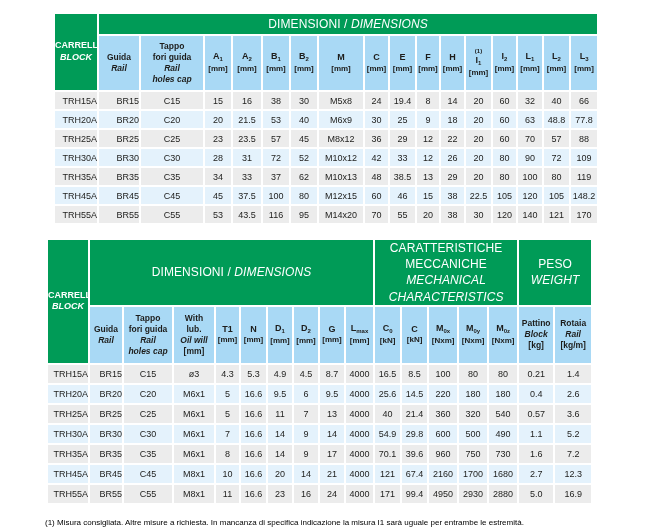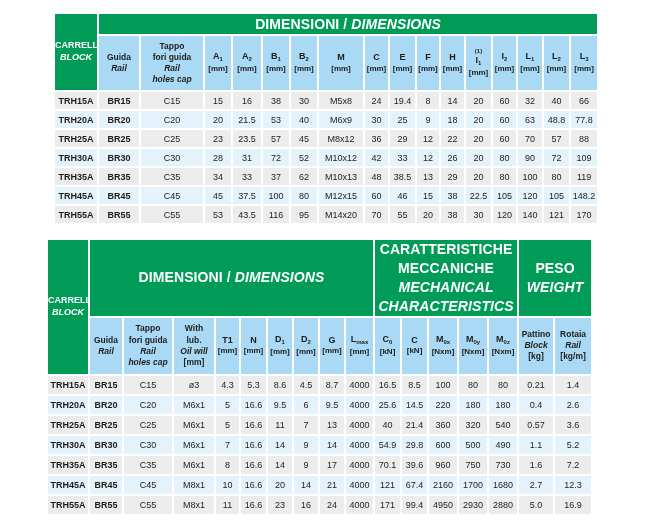--- a/index.html
+++ b/index.html
@@ -17,41 +17,41 @@
   }
   table.spec{border-collapse:separate;border-spacing:2px;table-layout:fixed;}
   .t1{margin:12px 0 0 53px;width:538px;}
   .t2{margin:13px 0 0 46px;width:546px;}
   th,td{padding:0;text-align:center;vertical-align:middle;overflow:hidden;}
   th.corner{
     background:var(--green);color:#fff;font-weight:bold;
     font-size:9px;line-height:1.3;
   }
   th.group{
-    background:var(--green);color:#fff;font-weight:bold;
-    font-size:14px;letter-spacing:.1px;line-height:1.35;
+    background:var(--green);color:#fff;font-weight:normal;
+    font-size:12px;letter-spacing:.1px;line-height:1.35;
   }
   .t1 th.group{height:20px;}
   .t2 th.group{height:28px;}
   th .en{font-style:italic;}
   th.colhead{
     background:var(--hblue);font-weight:bold;font-size:8.5px;line-height:1.3;
   }
   .t1 th.colhead{height:54px;}
   .t2 th.colhead{height:56px;}
   th.colhead .sym{font-size:9px;}
   th.colhead sub{font-size:6px;vertical-align:-2px;}
   th.colhead .note{font-size:6px;line-height:1.1;}
   th.colhead .unit{font-size:8px;}
   tbody td{font-size:9px;}
   .t1 tbody td{height:17px;}
   .t2 tbody td{height:18px;}
   tr.g td{background:var(--rgrey);}
   tr.bl td{background:var(--rblue);}
-  td.b{font-weight:bold;}
+  td.b{font-weight:normal;text-align:right;}
   .footnote{margin:12px 0 0 45px;font-size:8px;line-height:1.45;color:#000;}
   .footnote .en{font-style:italic;}
 </style>
 </head>
 <body>
 
 <div class="page">
   <table id="t1" class="spec t1">
       <colgroup>
         <col style="width: 42px;">
@@ -396,21 +396,21 @@
         </tr>
       </thead>
       <tbody>
         <tr class="g">
           <td class="b">TRH15A</td>
           <td class="b">BR15</td>
           <td>C15</td>
           <td>ø3</td>
           <td>4.3</td>
           <td>5.3</td>
-          <td>8.6</td>
+          <td>4.9</td>
           <td>4.5</td>
           <td>8.7</td>
           <td>4000</td>
           <td>16.5</td>
           <td>8.5</td>
           <td>100</td>
           <td>80</td>
           <td>80</td>
           <td>0.21</td>
           <td>1.4</td>
@@ -525,14 +525,15 @@
           <td>99.4</td>
           <td>4950</td>
           <td>2930</td>
           <td>2880</td>
           <td>5.0</td>
           <td>16.9</td>
         </tr>
       </tbody>
     </table>
   <div class="footnote">
+    <div>(1) Misura consigliata. Altre misure a richiesta. In mancanza di specifica indicazione la misura I1 sarà uguale per entrambe le estremità.</div>
   </div>
 </div>
 
 </body></html>

